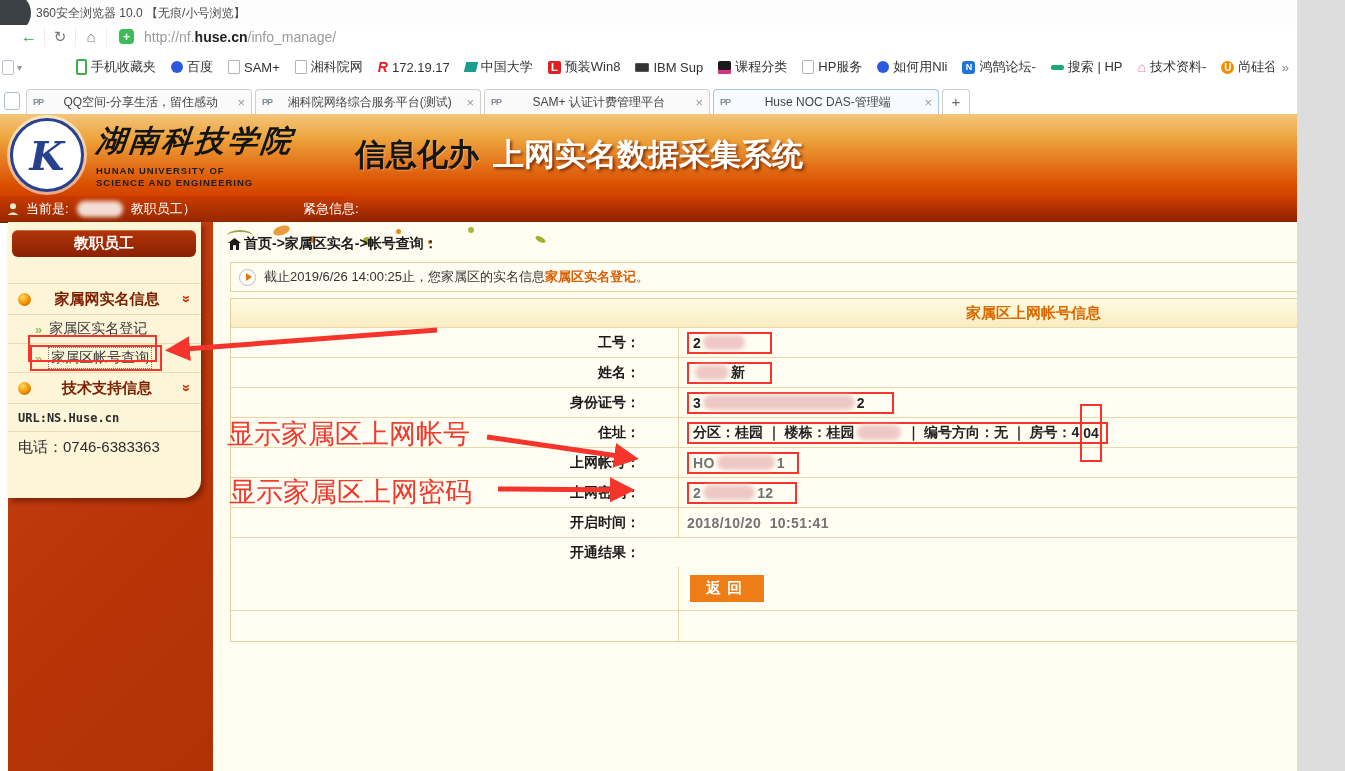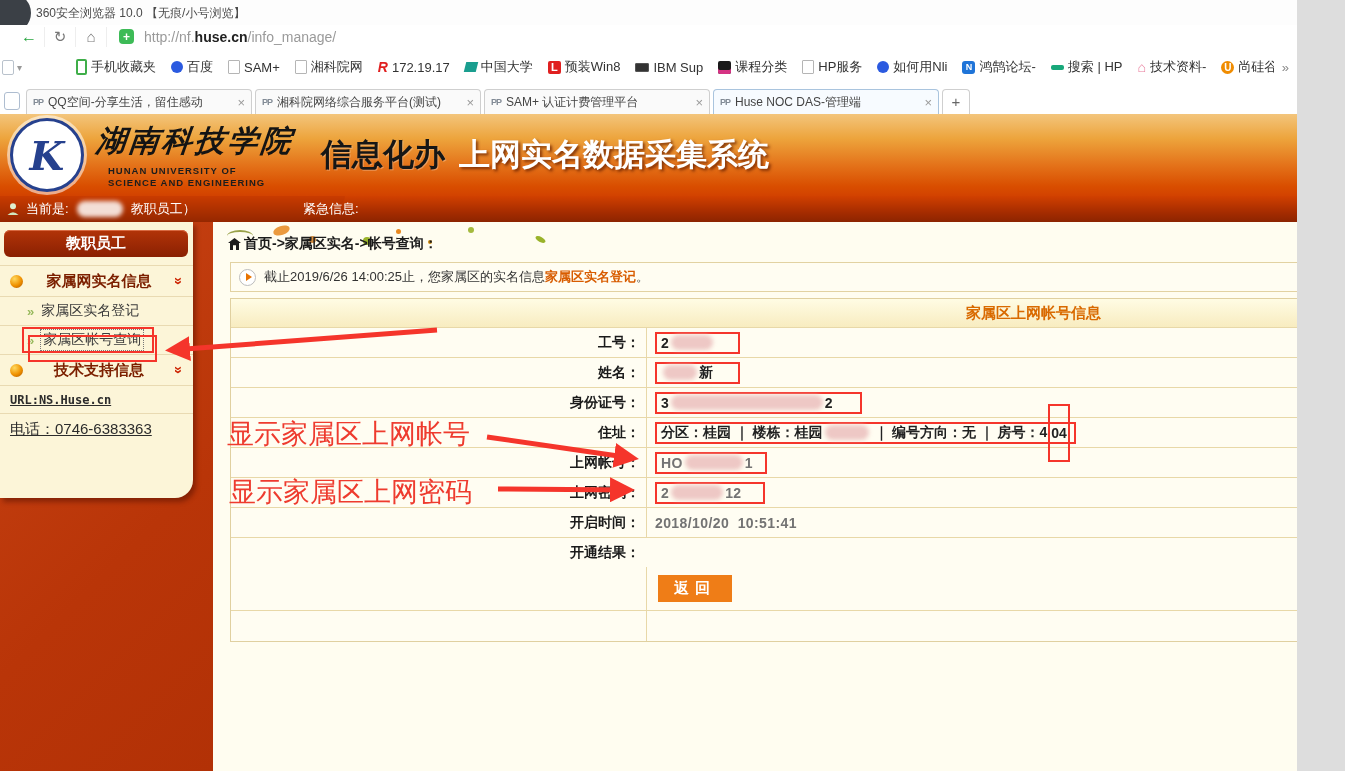--- a/index.html
+++ b/index.html
@@ -50,66 +50,66 @@
   
   .webview{position:absolute;left:0;top:114px;width:1345px;height:657px;}
   .banner{position:absolute;left:0;top:0;width:100%;height:82px;
           background:linear-gradient(180deg,#f3c57c 0%,#eda43c 30%,#e4731a 62%,#d94e00 88%,#d24200 100%);
           display:flex;align-items:center;}
   .emblem{width:68px;height:68px;margin-left:10px;border-radius:50%;background:#fff;border:3px solid #26418e;
           display:flex;align-items:center;justify-content:center;box-shadow:0 0 0 3px rgba(255,255,255,.55);}
   .emblem span{font-family:"DejaVu Serif",serif;font-style:italic;font-weight:bold;font-size:40px;color:#26418e;}
   .univ{margin-left:12px;}
   .univ-cn{font-family:"DejaVu Serif",serif;font-style:italic;font-weight:bold;font-size:30px;color:#141414;letter-spacing:3px;transform:skewX(-6deg);}
-  .univ-en{font-size:9.5px;font-weight:bold;color:#1d1d1d;letter-spacing:1px;line-height:1.25;margin-top:3px;margin-left:12px;}
-  .sys-title{margin-left:27px;display:flex;align-items:center;gap:14px;white-space:nowrap;}
+  .univ-en{font-size:9.5px;font-weight:bold;color:#1d1d1d;letter-spacing:1px;line-height:1.25;margin-top:3px;}
+  .sys-title{margin-left:61px;display:flex;align-items:center;gap:14px;white-space:nowrap;}
   .sys-dept{font-size:31px;font-weight:bold;color:#161616;text-shadow:1px 1px 0 rgba(255,255,255,.28);}
   .sys-name{font-size:31px;font-weight:bold;color:#fff;text-shadow:2px 2px 3px rgba(110,35,0,.85);}
   .userbar{position:absolute;left:0;top:82px;width:100%;height:26px;
            background:linear-gradient(180deg,#d14000,#a62c00 62%,#8c2400);border-bottom:1px solid #7a1f00;}
   .userbar:before{content:'';position:absolute;left:0;top:0;width:345px;height:100%;
            background:linear-gradient(180deg,#c93b00,#952700);border-radius:0 0 70px 0/0 0 26px 0;}
   .userwrap{position:absolute;left:6px;top:0;height:26px;display:flex;align-items:center;gap:6px;color:#fff;font-size:13px;}
   .urgent{position:absolute;left:295px;top:0;height:26px;line-height:26px;color:#fff;font-size:13px;margin-left:8px;}
   .blurb{display:inline-block;height:15px;background:#eec8c5;border-radius:8px;filter:blur(2px);margin:0 2px;vertical-align:middle;}
   .ub-blur{background:#f3ded5;height:16px;width:46px;}
   
   .pagebody{position:absolute;left:0;top:108px;width:100%;height:549px;}
-  .sidecol{position:absolute;left:0;top:0;width:213px;height:100%;background:linear-gradient(135deg,#c84314 0%,#b93508 60%,#b23106 100%);}
+  .sidecol{position:absolute;left:8px;top:0;width:213px;height:100%;background:linear-gradient(135deg,#c84314 0%,#b93508 60%,#b23106 100%);}
   .sidepanel{position:absolute;left:0;top:0;width:193px;height:276px;background:#fcf5d8;border-radius:0 0 18px 0;
              box-shadow:3px 4px 5px rgba(70,10,0,.45);}
   .side-header{margin:8px 5px 0 4px;height:27px;border-radius:6px;background:linear-gradient(180deg,#b23408,#8a2002);
                color:#fff;font-weight:bold;font-size:15px;display:flex;align-items:center;justify-content:center;
                box-shadow:inset 0 1px 0 #d86a42;}
-  .sidemenu{margin-top:8px;}
+  .sidemenu{margin-top:26px;}
   .m-group{height:30px;display:flex;align-items:center;padding:0 10px;border-top:1px solid #e9dab2;cursor:pointer;}
   .ball{width:13px;height:13px;border-radius:50%;background:radial-gradient(circle at 35% 30%,#ffd95e,#ef9000 55%,#a85200);}
   .g-label{flex:1;text-align:center;font-weight:bold;font-size:15px;color:#7c2000;}
   .chev{display:inline-block;transform:rotate(90deg);color:#cc2200;font-weight:bold;font-size:14px;}
   .m-item{position:relative;height:28px;display:flex;align-items:center;gap:7px;padding-left:27px;border-top:1px solid #e9dab2;
           font-size:14px;color:#3a3a3a;cursor:pointer;}
   .garrow{color:#98b95c;font-weight:bold;font-size:13px;}
   .m-item.hl .i-label{outline:1px dotted #777;padding:1px 2px;}
   .anno-rect{position:absolute;left:22px;top:1px;width:128px;height:22px;border:2px solid #f5352b;pointer-events:none;}
-  .m-info{height:27px;display:flex;align-items:center;padding-left:10px;border-top:1px solid #e9dab2;font-size:15px;color:#2c2c2c;text-decoration:underline;}
+  .m-info{height:27px;display:flex;align-items:center;padding-left:10px;border-top:1px solid #e9dab2;font-size:15px;color:#2c2c2c;}
   .m-info.mono{font-family:"DejaVu Sans Mono",monospace;font-size:12px;font-weight:bold;}
   .m-info.tel{height:30px;}
   
   .maincol{position:absolute;left:213px;top:0;width:1132px;height:100%;background:#fffdf0;}
   .splats i{position:absolute;border-radius:50%;display:block;}
   .breadcrumb{position:absolute;left:15px;top:13px;font-size:14px;font-weight:bold;color:#1c1c1c;display:flex;align-items:center;gap:3px;}
   .noticebox{position:absolute;left:17px;top:40px;width:1114px;height:30px;border:1px solid #e2d2a2;box-sizing:border-box;
              display:flex;align-items:center;gap:8px;padding-left:8px;font-size:13px;color:#333;background:#fffdf2;}
   .notice-ico{width:15px;height:15px;border:1px solid #bcbcbc;border-radius:50%;background:#fff;display:inline-flex;align-items:center;justify-content:center;}
   .notice-ico i{width:0;height:0;border-left:6px solid #e87300;border-top:4px solid transparent;border-bottom:4px solid transparent;margin-left:2px;}
   .notice-hl{font-weight:bold;color:#d85c00;}
   .ftable{position:absolute;left:17px;top:76px;width:1114px;border:1px solid #e0d0a0;box-sizing:border-box;background:#fffdf2;}
   .thead{position:relative;height:28px;background:linear-gradient(180deg,#fffce4,#f8ecc0);border-bottom:1px solid #e8d8a8;}
   .t-title{position:absolute;left:735px;top:0;line-height:28px;font-size:15px;font-weight:bold;color:#d96a00;}
-  .trow{display:flex;min-height:29px;border-bottom:1px solid #e8d8a8;}
+  .trow{display:flex;min-height:29px;border-bottom:1px solid #e8d8a8;gap:32px;}
   .trow:last-child{border-bottom:none;}
   .lbl{width:415px;text-align:right;padding-right:6px;box-sizing:border-box;font-weight:bold;font-size:14px;color:#1a1a1a;
        display:flex;align-items:center;justify-content:flex-end;}
   .val{flex:1;border-left:1px solid #e8d8a8;padding-left:8px;display:flex;align-items:center;}
   .val.dark{color:#222;font-weight:bold;font-size:14px;}
   .val.orange{color:#737373;font-weight:bold;font-size:14px;letter-spacing:.4px;}
   .seg{white-space:pre;}
   .redbox{display:inline-flex;align-items:center;height:22px;border:2px solid #f5352b;padding:0 4px;box-sizing:border-box;}
   .minibox{display:inline-flex;align-items:center;height:18px;border:2px solid #f5352b;padding:18px 1px;margin-left:1px;}
   .btnrow{height:43px;align-items:center;}
@@ -210,21 +210,21 @@
         <span class="bm">
           <span class="bm-ico ico-page" style="--c: #b5b5b5;"></span>
           <span class="bm-label">报考锐捷</span>
         </span>
       </div>
     <div class="bm-more">»</div>
   </div>
 
   <div class="tabbar">
     <div class="tab-left"></div>
-    <div style="display:flex;align-items:flex-end;">
+    <div style="display:flex;align-items:flex-end;text-align:center;">
         <div class="tab">
           <span class="tab-ico">PP</span>
           <span class="tab-title">QQ空间-分享生活，留住感动</span>
           <span class="tab-close">×</span>
         </div>
         <div class="tab">
           <span class="tab-ico">PP</span>
           <span class="tab-title">湘科院网络综合服务平台(测试)</span>
           <span class="tab-close">×</span>
         </div>

